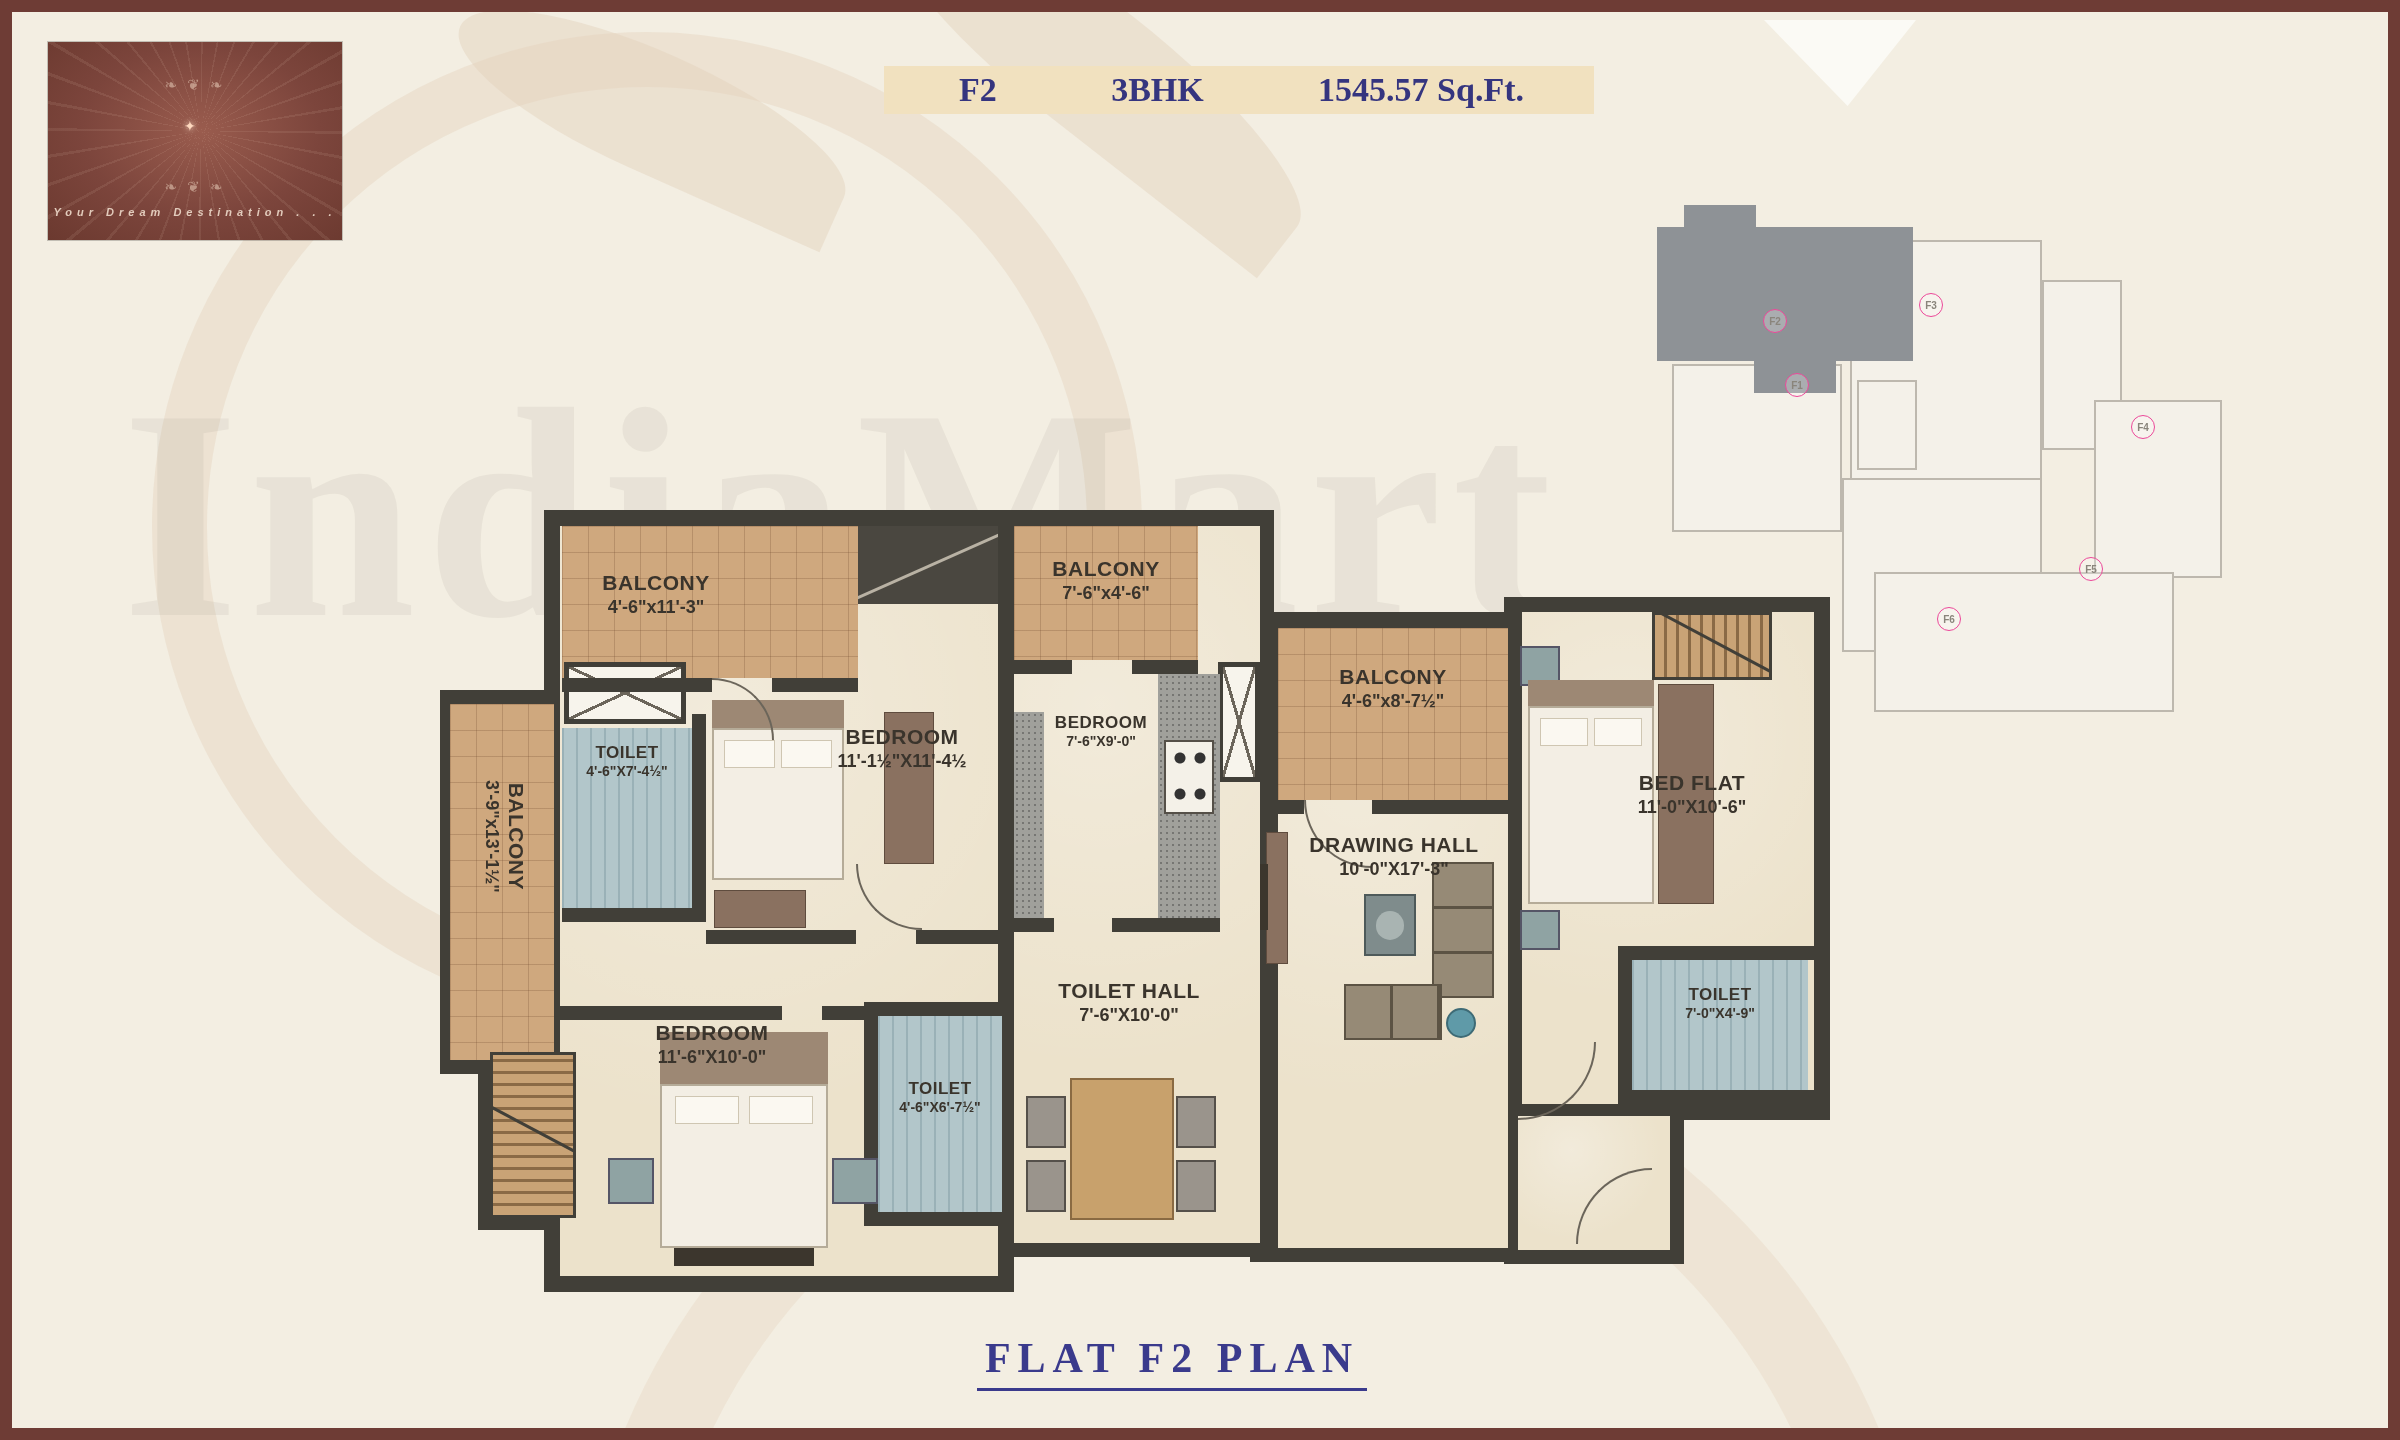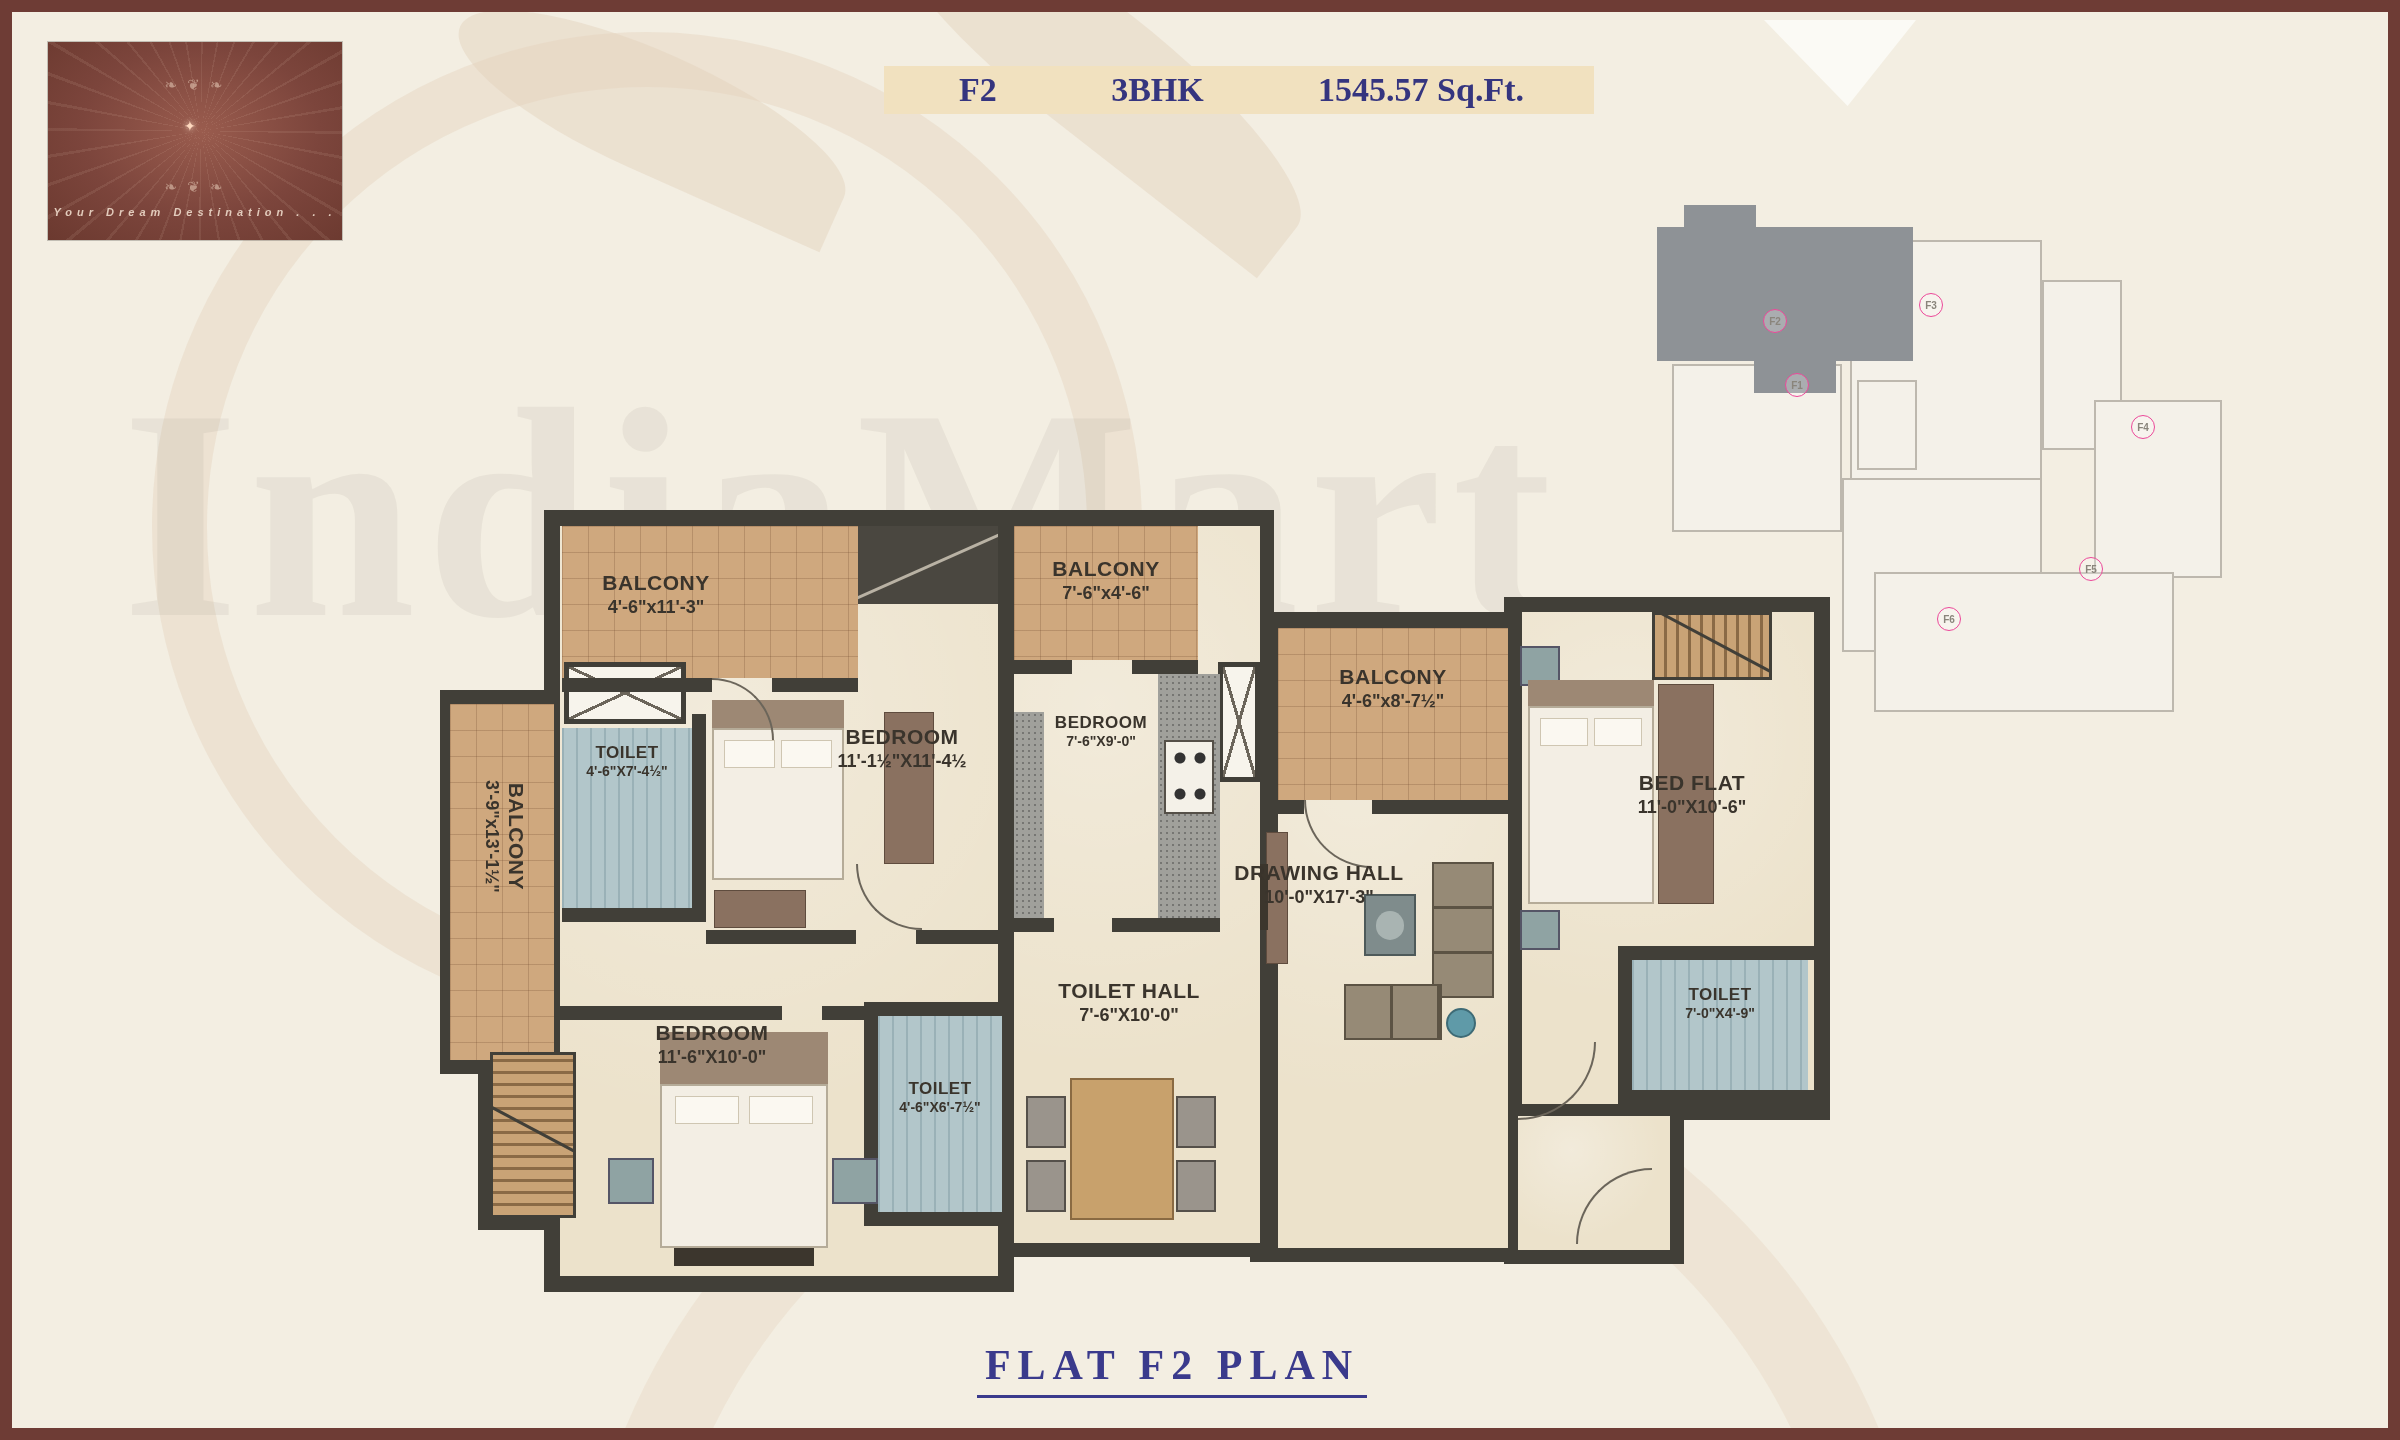--- a/index.html
+++ b/index.html
@@ -54,21 +54,21 @@
     color:#e2cbbc;font-size:11px;font-style:italic;letter-spacing:5px;font-weight:bold;
   }
   
   .header-bar{
     position:absolute;left:872px;top:54px;width:710px;height:48px;z-index:40;
     background:#f1e1bf;display:flex;align-items:center;justify-content:space-between;
     padding:0 70px 0 75px;box-sizing:border-box;
     font-family:"Liberation Serif", serif;font-weight:bold;font-size:34px;color:#35357f;
   }
   
-  .plan-title-wrap{position:absolute;left:880px;top:1322px;width:560px;text-align:center;z-index:40;margin-top:7px;}
+  .plan-title-wrap{position:absolute;left:880px;top:1322px;width:560px;text-align:center;z-index:40;}
   .plan-title{
     display:inline-block;font-family:"Liberation Serif", serif;font-weight:bold;
     font-size:42px;letter-spacing:7px;color:#3a3a8c;
     border-bottom:3px solid #3a3a8c;padding:0 8px 6px 8px;
   }
   
   .wall{position:absolute;background:#413f38;z-index:5;}
   .wallseg{position:absolute;background:#413f38;z-index:12;}
   .floor{
     position:absolute;z-index:8;background-color:#ece2cb;
@@ -292,21 +292,21 @@
     <div class="rdims">11'-1½"X11'-4½</div>
   </div>
   <div class="rlabel sm" style="left:550px;top:730px;width:130px;">
     <div class="rname">TOILET</div>
     <div class="rdims">4'-6"X7'-4½"</div>
   </div>
   <div class="rlabel sm" style="left:1026px;top:700px;width:126px;">
     <div class="rname">BEDROOM</div>
     <div class="rdims">7'-6"X9'-0"</div>
   </div>
-  <div class="rlabel" style="left:1197px;top:820px;width:220px;margin-top:28px;">
+  <div class="rlabel" style="left:1272px;top:820px;width:220px;">
     <div class="rname">DRAWING HALL</div>
     <div class="rdims">10'-0"X17'-3"</div>
   </div>
   <div class="rlabel" style="left:1570px;top:758px;width:220px;">
     <div class="rname">BED FLAT</div>
     <div class="rdims">11'-0"X10'-6"</div>
   </div>
   <div class="rlabel sm" style="left:1628px;top:972px;width:160px;">
     <div class="rname">TOILET</div>
     <div class="rdims">7'-0"X4'-9"</div>

